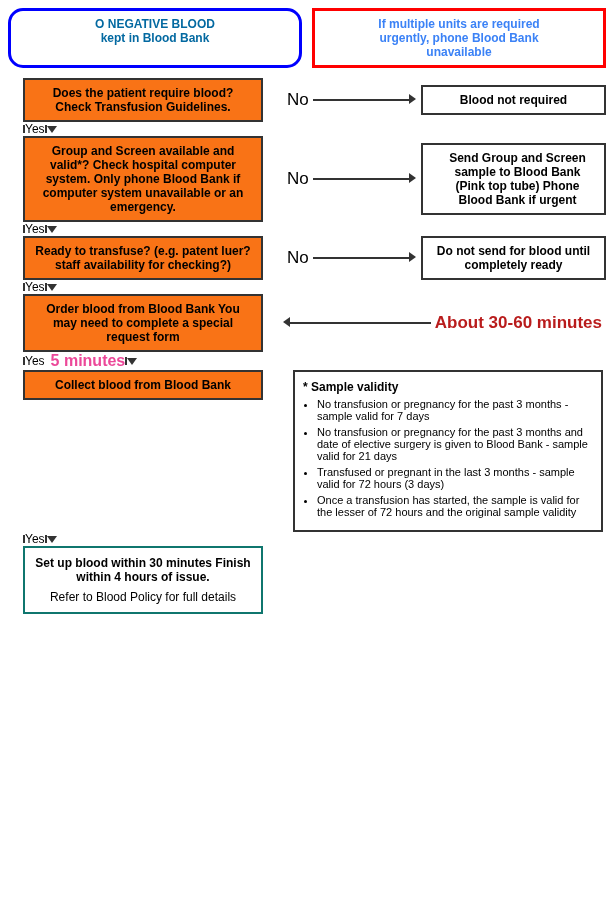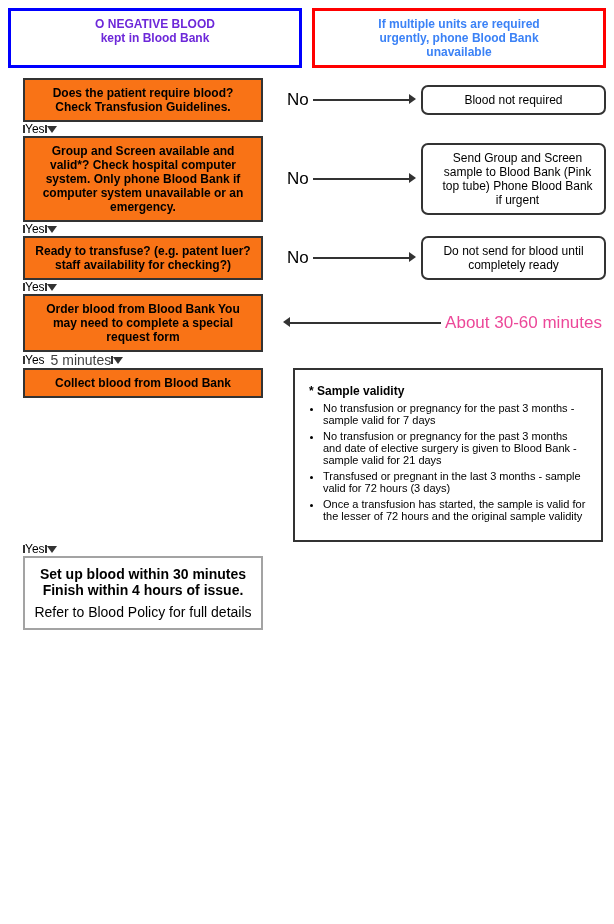--- a/index.html
+++ b/index.html
@@ -25,21 +25,22 @@
     .banner {
       border: 3px solid;
       padding: 6px 8px;
       text-align: center;
       font-weight: bold;
       font-size: 12px;
       flex: 1;
     }
     .banner-blue {
       border-color: #00f;
-      color: #6d28d9;
+      color: #0369a1;
+      border-radius: 15px;
     }
     .banner-red {
       border-color: #f00;
       color: #3b82f6;
     }
 
     .flow-box {
       border: 2px solid #333;
       padding: 6px 8px;
       text-align: center;
@@ -53,32 +54,31 @@
 
     .side-box {
       border: 2px solid #333;
       padding: 6px 8px;
       text-align: center;
       font-size: 12px;
       background: #fff;
       width: 185px;
     }
     .side-box.bold-text {
-      font-weight: normal;
-      border-radius: 7px;
+      font-weight: bold;
     }
 
     
     .arrow-label {
       font-size: 17px;
       margin: 0 4px;
     }
     .arrow-label-blue {
-      color: #ec4899;
-      font-weight: normal;
+      color: #b91c1c;
+      font-weight: bold;
     }
 
     
     .v-connector {
       display: flex;
       align-items: center;
       width: 240px;
     }
     .v-line {
       width: 2px;
@@ -118,42 +118,42 @@
       width: 0;
       height: 0;
       border-top: 5px solid transparent;
       border-bottom: 5px solid transparent;
       border-right: 7px solid #333;
     }
 
     
     .validity-box {
       border: 2px solid #333;
-      padding: 14px;
+      padding: 8px;
       font-size: 11px;
       width: 310px;
       margin-left: 5px;
     }
     .validity-box ul {
       padding-left: 14px;
       margin-top: 4px;
     }
     .validity-box li {
       margin-bottom: 4px;
     }
     .validity-title {
       font-weight: bold;
       font-size: 12px;
     }
 
     
     .last-box {
-      border: 2px solid #a3a3a3;
+      border: 2px solid #0f766e;
       padding: 8px;
-      font-size: 14px;
+      font-size: 12px;
       width: 240px;
       text-align: center;
     }
 
     
     .main-section {
       position: relative;
     }
 
     .row-wrapper {
@@ -294,21 +294,21 @@
         <span class="arrow-label arrow-label-blue" style="margin-left:4px;">About 30-60 minutes</span>
       </div>
     </div>
 
     <div style="display:flex; align-items:flex-start; width:100%;">
       <div class="left-flow" style="align-items:center;">
         <div class="v-connector">
           <div class="v-line" style="height:8px;"></div>
           <div style="display:flex; align-items:center; gap:6px;">
             <span class="yes-label">Yes</span>
-            <span style="color:#404040; font-weight:normal; font-size:14px;">5 minutes</span>
+            <span style="color:#ec4899; font-weight:bold; font-size:16px;">5 minutes</span>
           </div>
           <div class="v-line" style="height:8px;"></div>
           <div class="v-arrow-down"></div>
         </div>
       </div>
     </div>
 
     <div class="row-wrapper" style="align-items:flex-start;">
       <div class="left-flow">
         <div class="flow-box bold-text">

